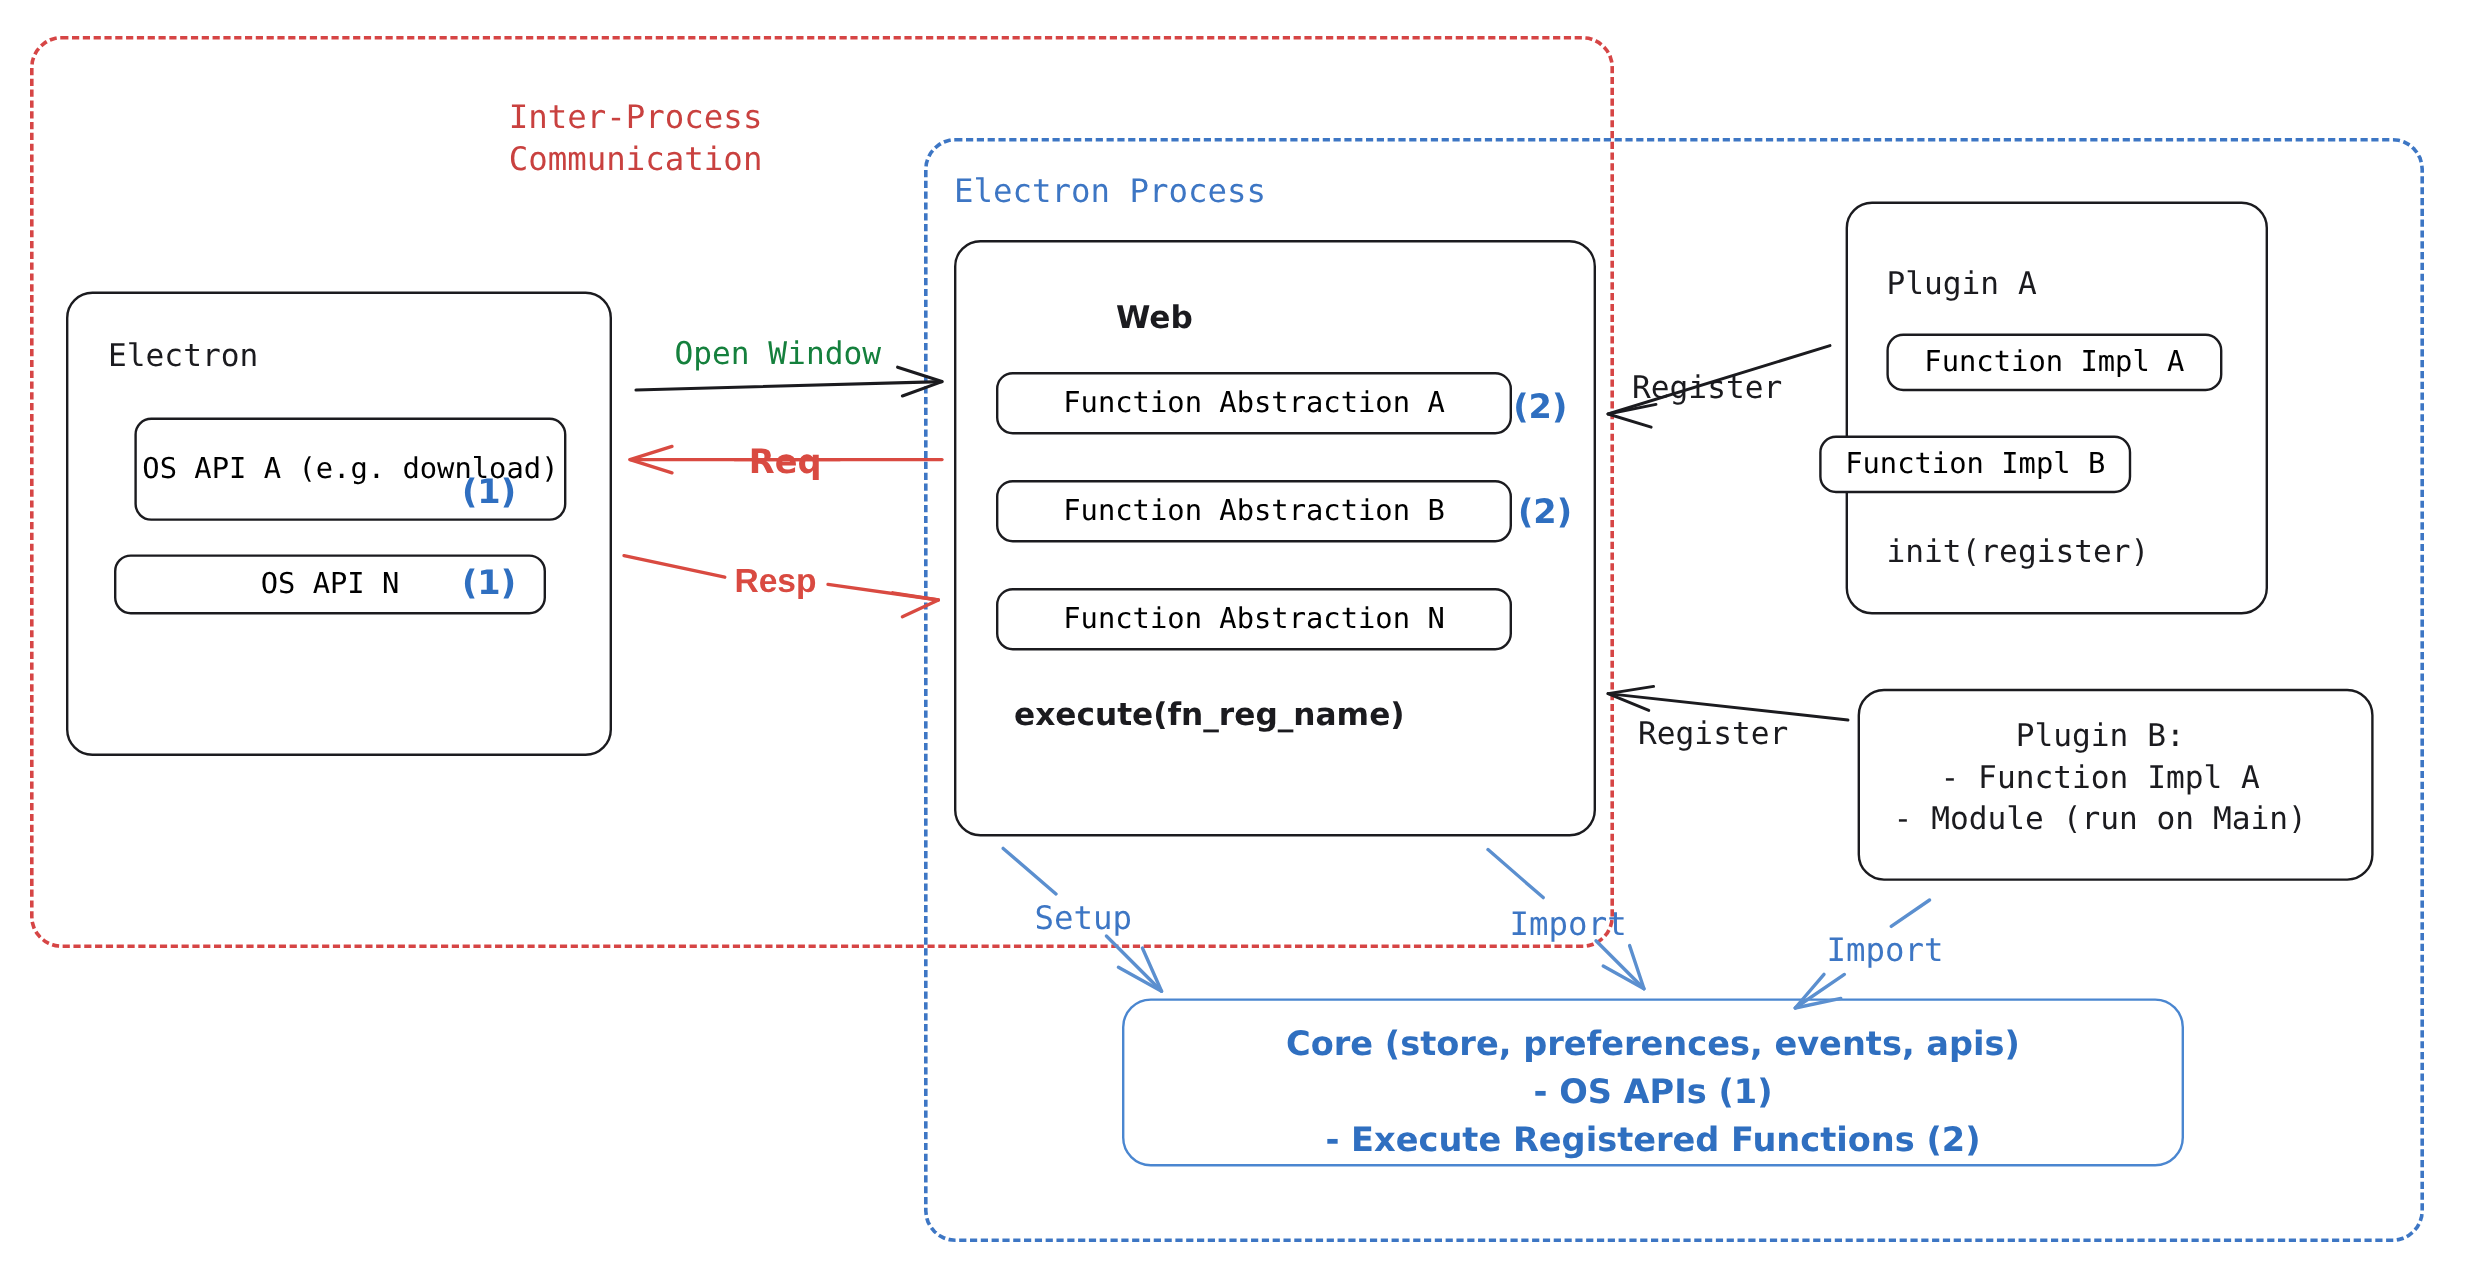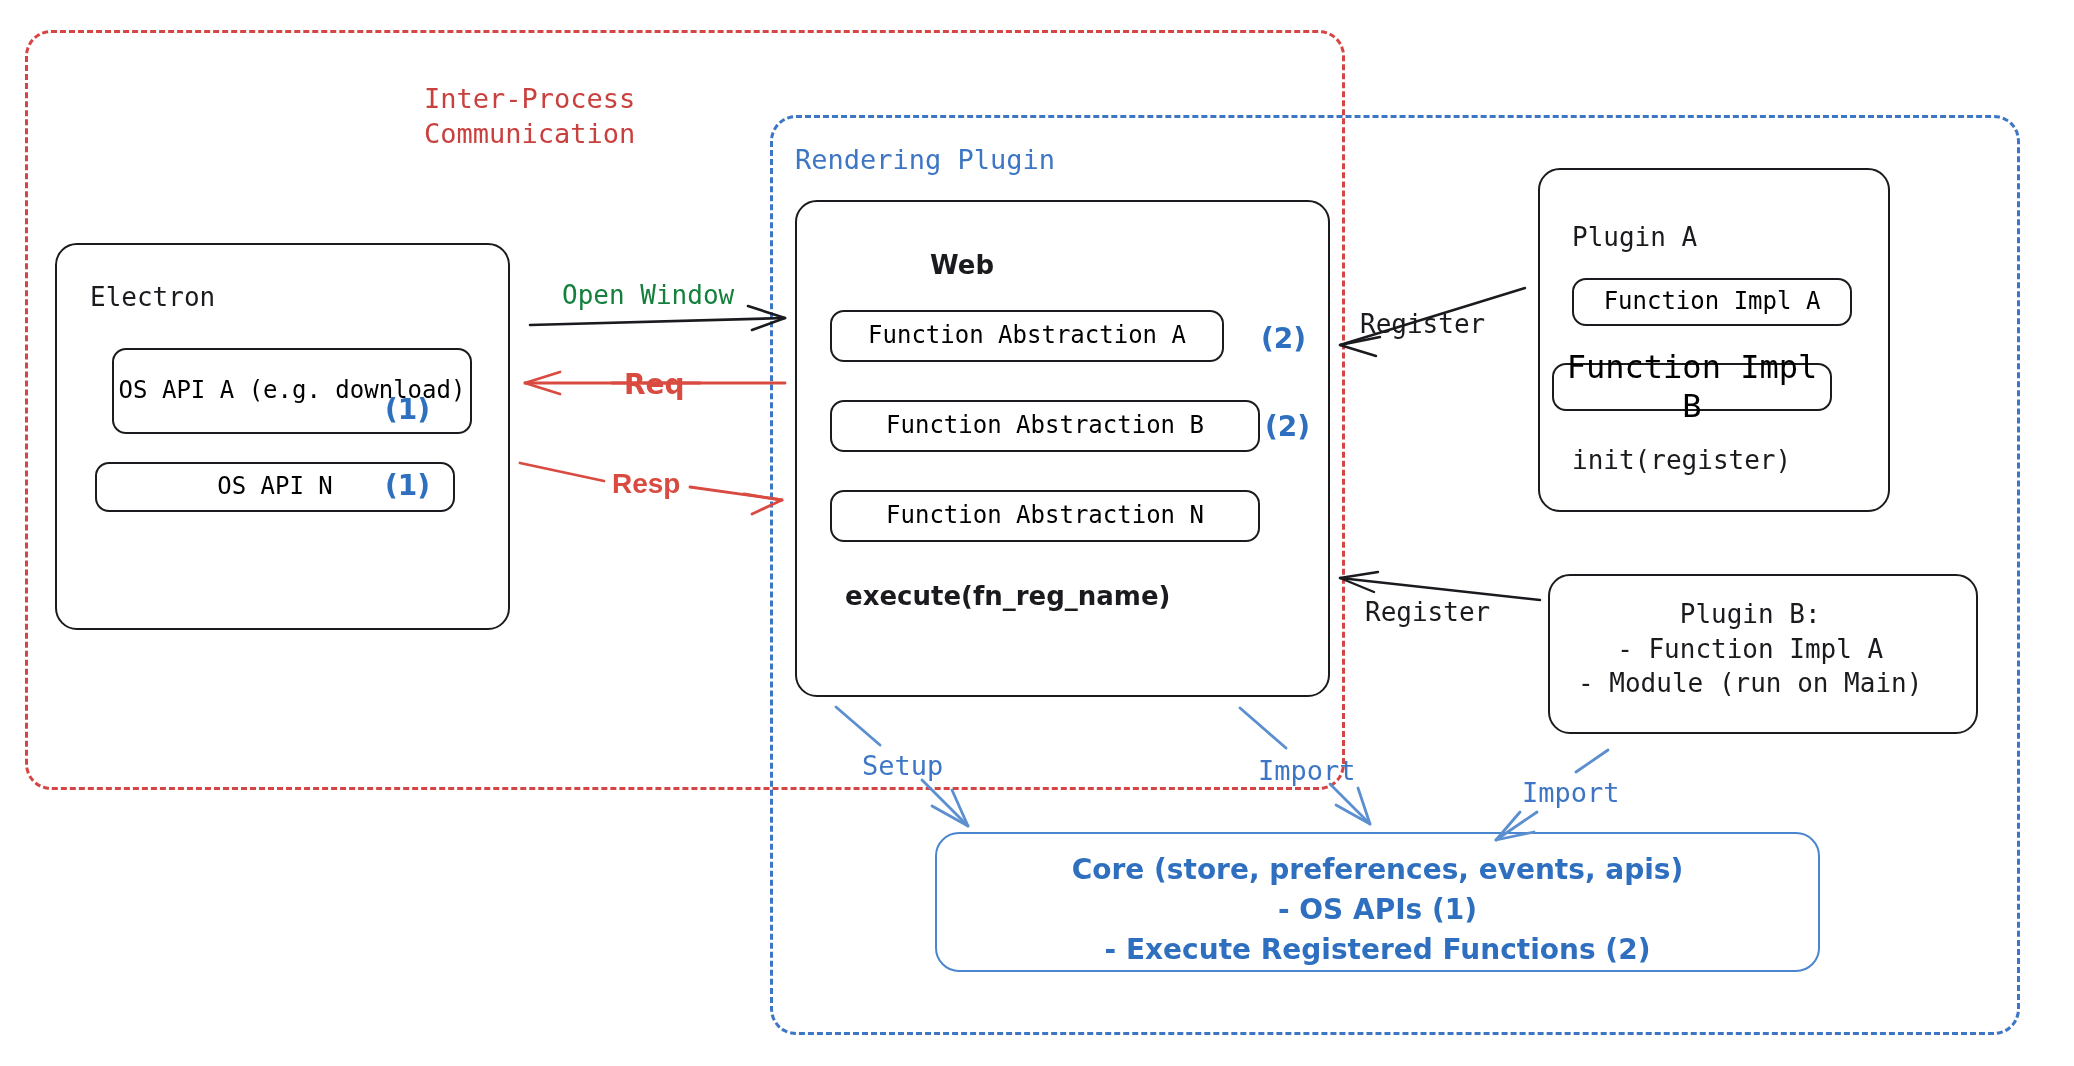--- a/index.html
+++ b/index.html
@@ -88,32 +88,32 @@
   #box-electron { left: 55px; top: 243px; width: 455px; height: 387px; }
   #electron-title { left: 90px; top: 282px; }
   #os-api-a { left: 112px; top: 348px; width: 360px; height: 86px; font-size: 24px; }
   #os-api-n { left: 95px; top: 462px; width: 360px; height: 50px; font-size: 24px; }
   #badge-os-a { left: 385px; top: 393px; }
   #badge-os-n { left: 385px; top: 469px; }
 
   
   #box-web { left: 795px; top: 200px; width: 535px; height: 497px; }
   #web-title { left: 930px; top: 250px; font-family: "DejaVu Sans","Liberation Sans",sans-serif; font-weight:700; }
-  #fn-a { left: 830px; top: 310px; width: 394px; height: 52px; font-size: 24px; }
+  #fn-a { left: 830px; top: 310px; width: 430px; height: 52px; font-size: 24px; }
   #fn-b { left: 830px; top: 400px; width: 430px; height: 52px; font-size: 24px; }
   #fn-n { left: 830px; top: 490px; width: 430px; height: 52px; font-size: 24px; }
   #badge-fn-a { left: 1261px; top: 322px; }
   #badge-fn-b { left: 1265px; top: 410px; }
   #web-foot { left: 845px; top: 581px; }
 
   
   #box-plugin-a { left: 1538px; top: 168px; width: 352px; height: 344px; }
   #plugin-a-title { left: 1572px; top: 222px; }
   #fn-impl-a { left: 1572px; top: 278px; width: 280px; height: 48px; font-size: 24px; }
-  #fn-impl-b { left: 1552px; top: 363px; width: 280px; height: 48px; font-size: 32px; }
+  #fn-impl-b { left: 1516px; top: 363px; width: 260px; height: 48px; font-size: 24px; }
   #plugin-a-foot { left: 1572px; top: 445px; font-family:"DejaVu Sans Mono","Liberation Mono",monospace; font-weight:400;}
 
   
   #box-plugin-b { left: 1548px; top: 574px; width: 430px; height: 160px; }
   #plugin-b-text {
     position: absolute;
     left: 1578px; top: 597px;
     font-size: 26px;
     line-height: 1.33;
     color: #1b1b1f;
@@ -160,21 +160,21 @@
 </head>
 <body>
 
 <div id="canvas">
 
   <div class="group" id="group-ipc"></div>
   <div class="group" id="group-render"></div>
 
   <div class="group-title" id="ipc-title">Inter-Process
 Communication</div>
-  <div class="group-title" id="render-title">Rendering Plugin</div>
+  <div class="group-title" id="render-title">Electron Process</div>
 
   <div class="box" id="box-electron"></div>
   <div class="box-title" id="electron-title">Electron</div>
   <div class="subbox" id="os-api-a">OS API A (e.g.
 download)</div>
   <div class="badge" id="badge-os-a">(1)</div>
   <div class="subbox" id="os-api-n">OS API N</div>
   <div class="badge" id="badge-os-n">(1)</div>
 
   <div class="box" id="box-web"></div>

